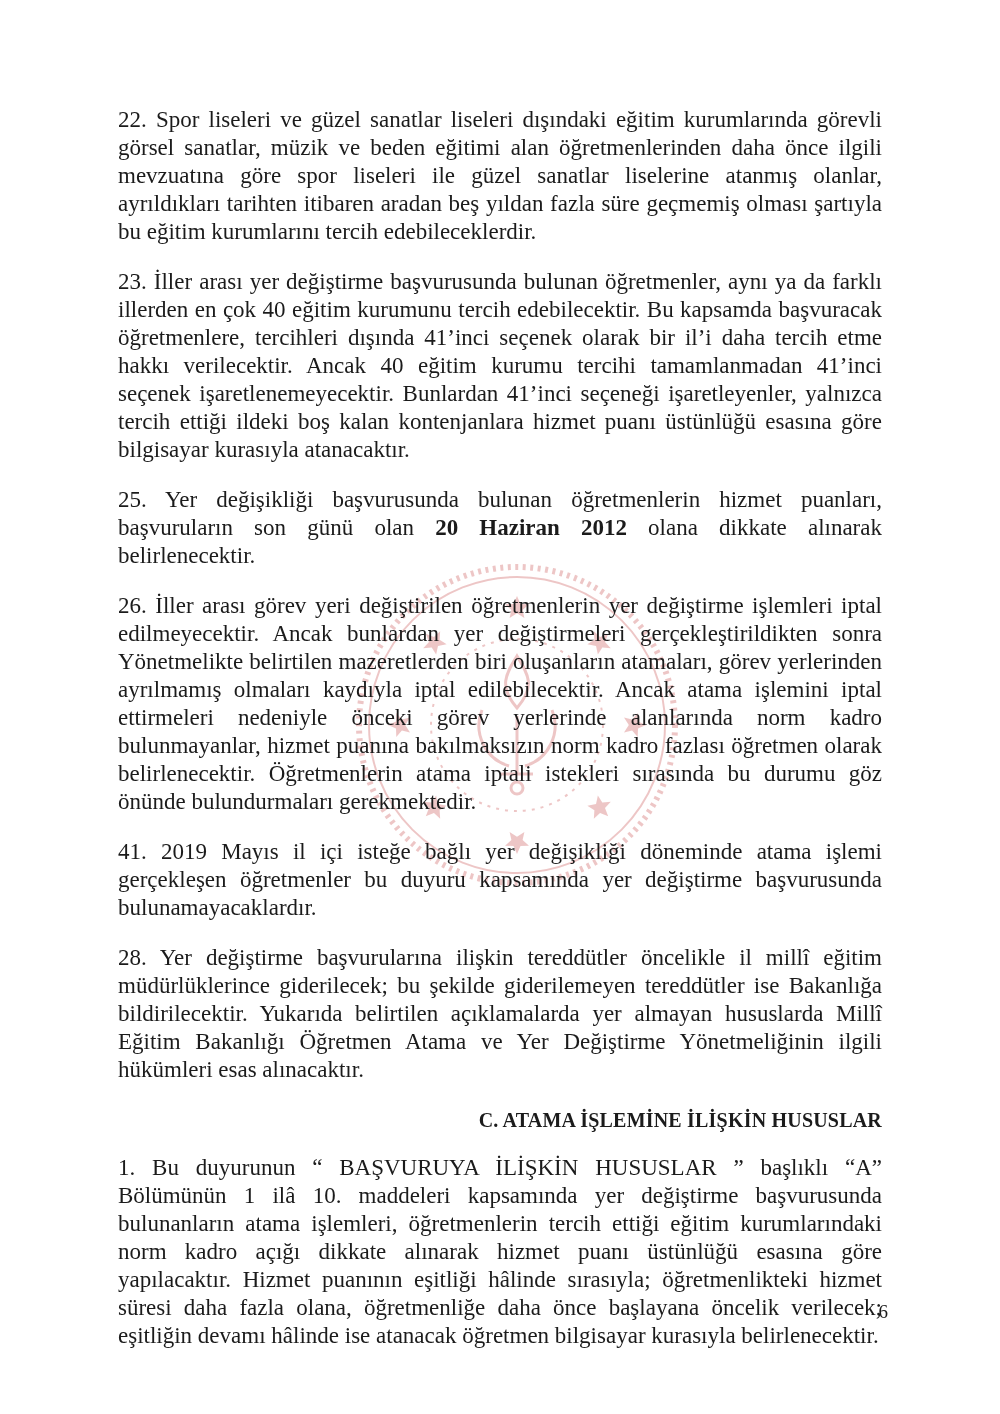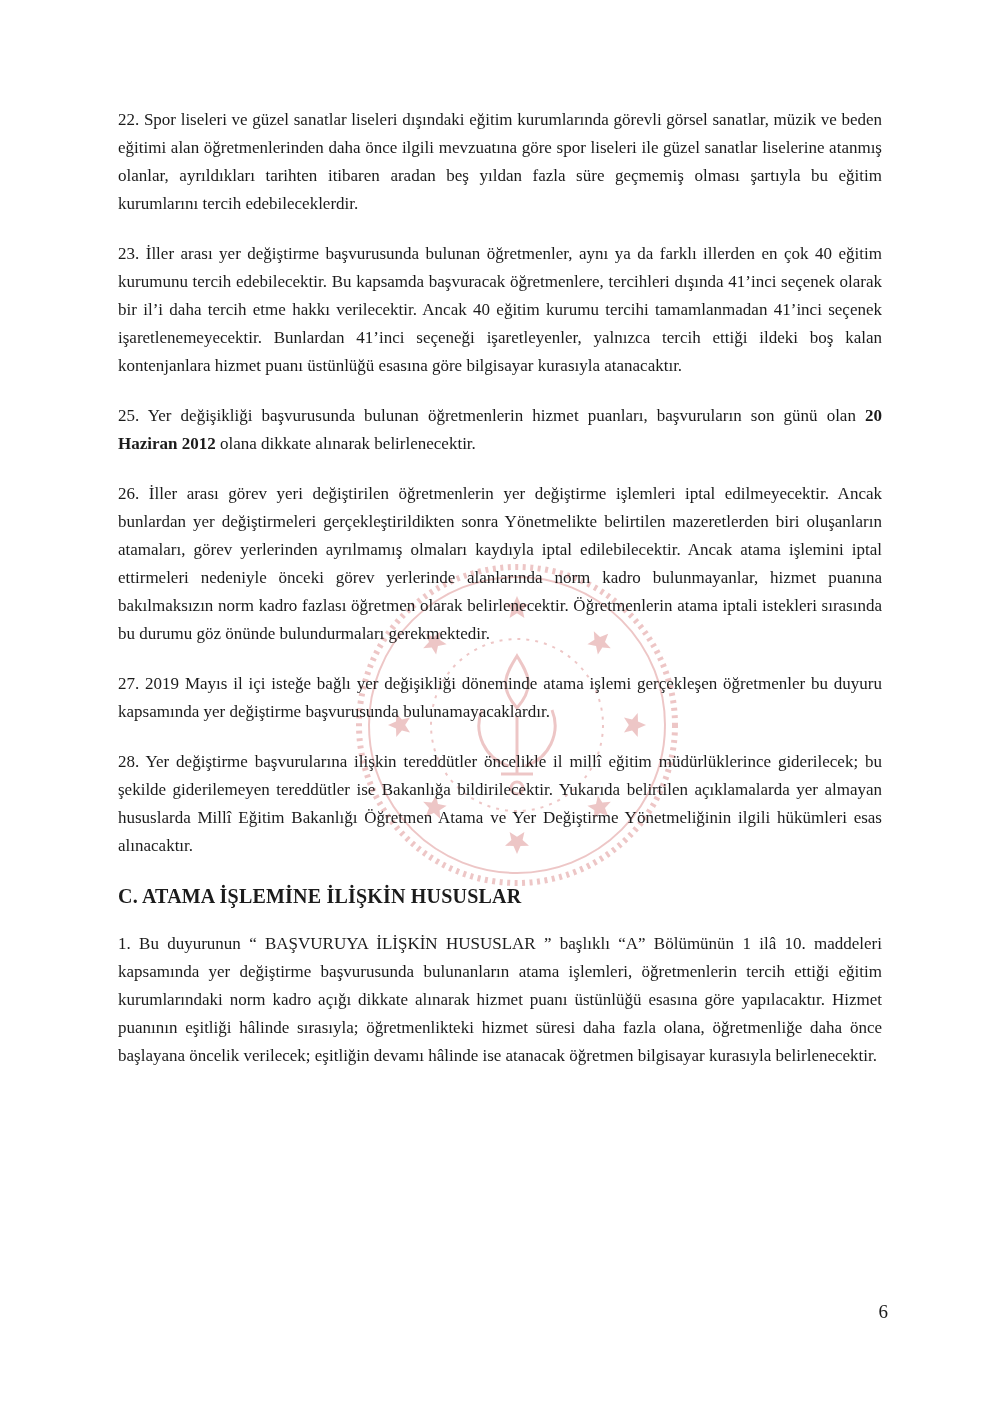--- a/index.html
+++ b/index.html
@@ -28,31 +28,32 @@
     pointer-events: none;
   }
   .content {
     position: absolute;
     left: 118px;
     top: 106px;
     width: 764px;
     z-index: 1;
   }
   .para {
-    font-size: 17px;
+    font-size: 23px;
     line-height: 28px;
     text-align: justify;
     margin: 0 0 22px 0;
   }
   .heading {
     font-size: 20px;
     line-height: 28px;
     font-weight: bold;
     margin: 10px 0 20px 0;
     letter-spacing: 0.2px;
+    text-align: right;
   }
   .page-number {
     position: absolute;
     right: 112px;
     top: 1298px;
     font-size: 19px;
     line-height: 28px;
     z-index: 1;
   }
 </style>
@@ -101,21 +102,21 @@
       <path d="M149,214 L181,214"></path>
       <circle cx="165" cy="228" r="6"></circle>
     </g>
   </svg>
 
   <main class="content">
     <p class="para"><span>22. Spor liseleri ve güzel sanatlar liseleri dışındaki eğitim kurumlarında görevli görsel sanatlar, müzik ve beden eğitimi alan öğretmenlerinden daha önce ilgili mevzuatına göre spor liseleri ile güzel sanatlar liselerine atanmış olanlar, ayrıldıkları tarihten itibaren aradan beş yıldan fazla süre geçmemiş olması şartıyla bu eğitim kurumlarını tercih edebileceklerdir.</span></p>
     <p class="para"><span>23. İller arası yer değiştirme başvurusunda bulunan öğretmenler, aynı ya da farklı illerden en çok 40 eğitim kurumunu tercih edebilecektir. Bu kapsamda başvuracak öğretmenlere, tercihleri dışında 41’inci seçenek olarak bir il’i daha tercih etme hakkı verilecektir. Ancak 40 eğitim kurumu tercihi tamamlanmadan 41’inci seçenek işaretlenemeyecektir. Bunlardan 41’inci seçeneği işaretleyenler, yalnızca tercih ettiği ildeki boş kalan kontenjanlara hizmet puanı üstünlüğü esasına göre bilgisayar kurasıyla atanacaktır.</span></p>
     <p class="para"><span>25. Yer değişikliği başvurusunda bulunan öğretmenlerin hizmet puanları, başvuruların son günü olan </span><b>20  Haziran 2012</b><span> olana dikkate alınarak belirlenecektir.</span></p>
     <p class="para"><span>26. İller arası görev yeri değiştirilen öğretmenlerin yer değiştirme işlemleri iptal edilmeyecektir. Ancak bunlardan yer değiştirmeleri gerçekleştirildikten sonra Yönetmelikte belirtilen mazeretlerden biri oluşanların atamaları, görev yerlerinden ayrılmamış olmaları kaydıyla iptal edilebilecektir. Ancak atama işlemini iptal ettirmeleri nedeniyle önceki görev yerlerinde alanlarında norm kadro bulunmayanlar, hizmet puanına bakılmaksızın norm kadro fazlası öğretmen olarak belirlenecektir. Öğretmenlerin atama iptali istekleri sırasında bu durumu göz önünde bulundurmaları gerekmektedir.</span></p>
-    <p class="para"><span>27. 2019 Mayıs il içi isteğe bağlı yer değişikliği döneminde atama işlemi gerçekleşen öğretmenler bu duyuru kapsamında yer değiştirme başvurusunda bulunamayacaklardır.</span></p>
+    <p class="para"><span>41. 2019 Mayıs il içi isteğe bağlı yer değişikliği döneminde atama işlemi gerçekleşen öğretmenler bu duyuru kapsamında yer değiştirme başvurusunda bulunamayacaklardır.</span></p>
     <p class="para"><span>28. Yer değiştirme başvurularına ilişkin tereddütler öncelikle il millî eğitim müdürlüklerince giderilecek; bu şekilde giderilemeyen tereddütler ise Bakanlığa bildirilecektir. Yukarıda belirtilen açıklamalarda yer almayan hususlarda Millî Eğitim Bakanlığı Öğretmen Atama ve Yer Değiştirme Yönetmeliğinin ilgili hükümleri esas alınacaktır.</span></p>
     <h2 class="heading"><b>C.  ATAMA İŞLEMİNE İLİŞKİN HUSUSLAR</b></h2>
     <p class="para"><span>1.  Bu duyurunun “ BAŞVURUYA İLİŞKİN HUSUSLAR ” başlıklı “A” Bölümünün 1 ilâ 10. maddeleri kapsamında yer değiştirme başvurusunda bulunanların atama işlemleri, öğretmenlerin tercih ettiği eğitim kurumlarındaki norm kadro açığı dikkate alınarak hizmet puanı üstünlüğü esasına göre yapılacaktır. Hizmet puanının eşitliği hâlinde sırasıyla; öğretmenlikteki hizmet süresi daha fazla olana, öğretmenliğe daha önce başlayana öncelik verilecek; eşitliğin devamı hâlinde ise atanacak öğretmen bilgisayar kurasıyla belirlenecektir.</span></p>
   </main>
 
   <div class="page-number">6</div>
 
 </div>
 
 </body></html>

